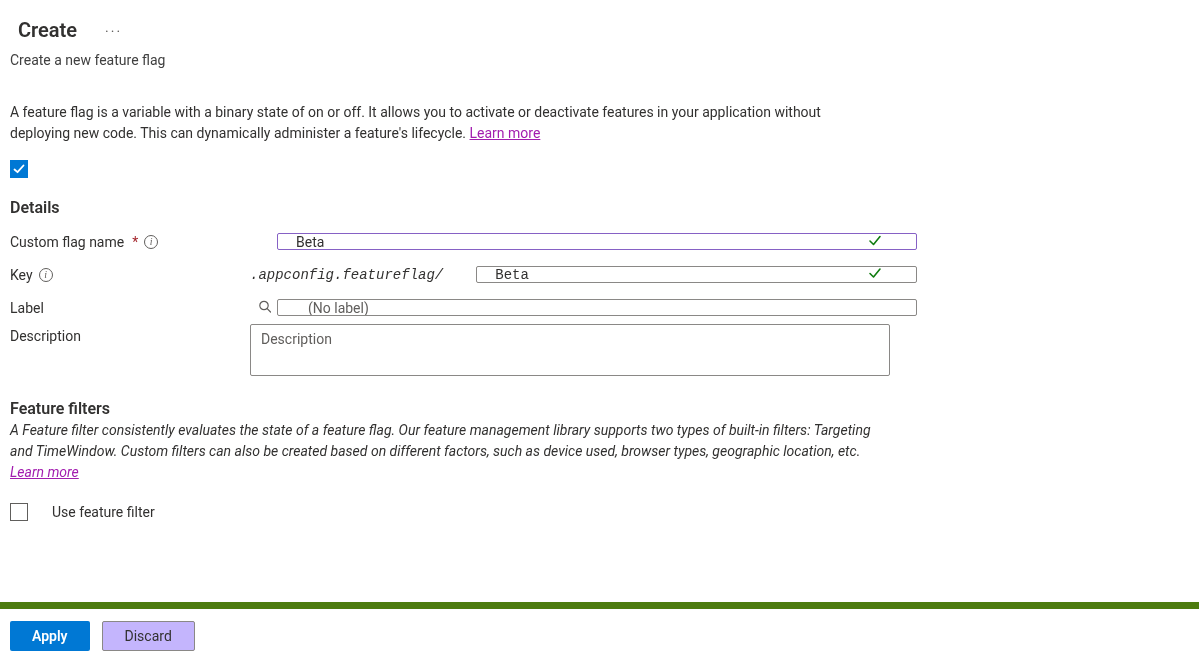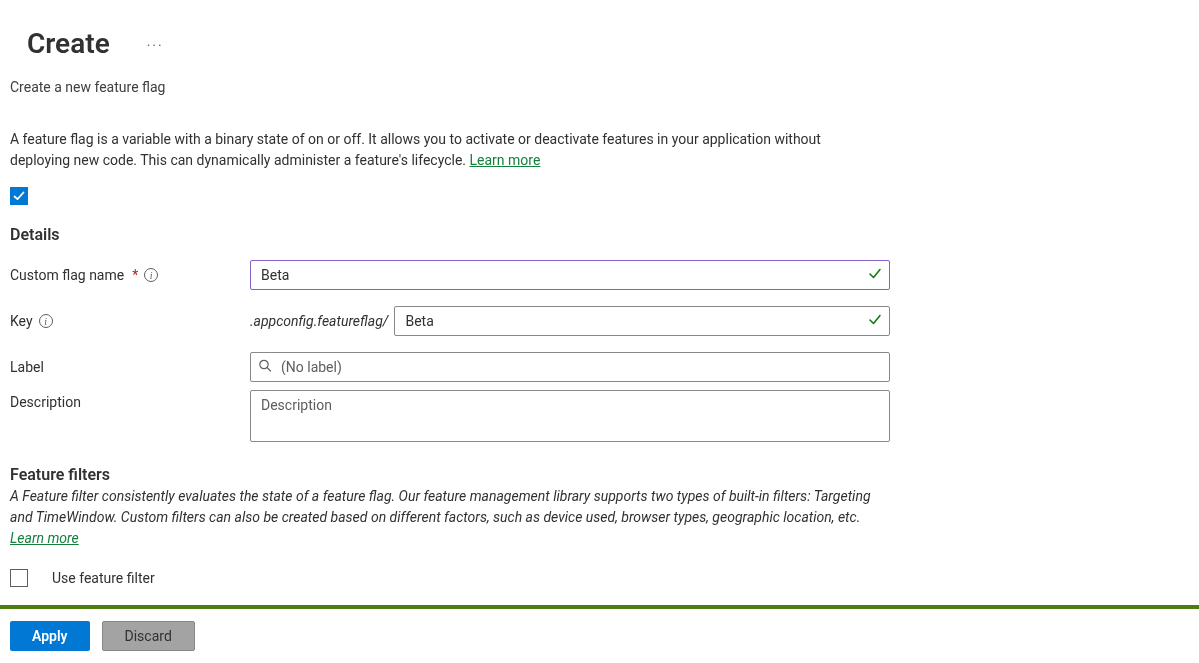--- a/index.html
+++ b/index.html
@@ -14,23 +14,23 @@
   .page {
     padding: 10px 10px 80px 10px;
     max-width: 900px;
   }
   .header-row {
     display: flex;
     align-items: center;
     gap: 20px;
   }
   .page-title {
-    font-size: 28px;
+    font-size: 20px;
     font-weight: 600;
-    margin: 17px;
+    margin: 8px;
   }
   .more-dots {
     color: #605e5c;
     letter-spacing: 2px;
     font-size: 14px;
     cursor: pointer;
     position: relative;
     top: 2px;
   }
   .page-subtitle {
@@ -39,21 +39,21 @@
     margin-top: 2px;
   }
   .intro {
     margin-top: 34px;
     font-size: 14px;
     line-height: 1.5;
     color: #323130;
     max-width: 870px;
   }
   a.link {
-    color: #15803d;
+    color: #a21caf;
     text-decoration: underline;
     cursor: pointer;
   }
   .form-row {
     display: flex;
     align-items: center;
     margin-top: 16px;
   }
   .form-row.top {
     align-items: flex-start;
@@ -103,27 +103,28 @@
     color: #605e5c;
     font-style: italic;
     font-family: Georgia, serif;
     cursor: default;
   }
   .text-input-wrap {
     position: relative;
   }
   .text-input {
     width: 100%;
-    height: 30px;
+    height: 17px;
     border: 1px solid #8a8886;
     border-radius: 2px;
-    padding: 0 32px 0 10px;
+    padding: 0 32px 0 18px;
     font-size: 14px;
     color: #323130;
     font-family: inherit;
+    margin-left: 27px;
   }
   .text-input.focused {
     border: 1px solid #8661c5;
     outline: none;
   }
   .text-input.with-search {
     padding-left: 30px;
   }
   .valid-check {
     position: absolute;
@@ -137,20 +138,21 @@
     left: 8px;
     top: 50%;
     transform: translateY(-50%);
     color: #605e5c;
   }
   .key-row {
     display: flex;
     align-items: center;
     gap: 6px;
     width: 100%;
+    font-family: Liberation Mono, monospace;
   }
   .key-prefix {
     font-style: italic;
     color: #323130;
     white-space: nowrap;
   }
   .key-row .text-input-wrap { flex: 1; }
   textarea.textarea {
     width: 100%;
     height: 52px;
@@ -176,41 +178,41 @@
     align-items: center;
     gap: 24px;
     margin-top: 20px;
   }
   .footer {
     position: fixed;
     left: 0;
     bottom: 0;
     width: 1199px;
     background: #fff;
-    border-top: 4px solid #4d7c0f;
+    border-top: 7px solid #4d7c0f;
     padding: 12px 10px;
     display: flex;
     gap: 12px;
   }
   .btn {
     height: 30px;
     padding: 0 22px;
     font-size: 14px;
     border-radius: 2px;
     cursor: pointer;
     font-family: inherit;
   }
   .btn-primary {
     background: #0078d4;
     color: #fff;
     border: none;
     font-weight: 600;
   }
   .btn-secondary {
-    background: #a3a3a3;
+    background: #c4b5fd;
     color: #323130;
     border: 1px solid #8a8886;
   }
 </style>
 </head>
 <body>
 
 <div class="page">
 
   <div class="header-row">

